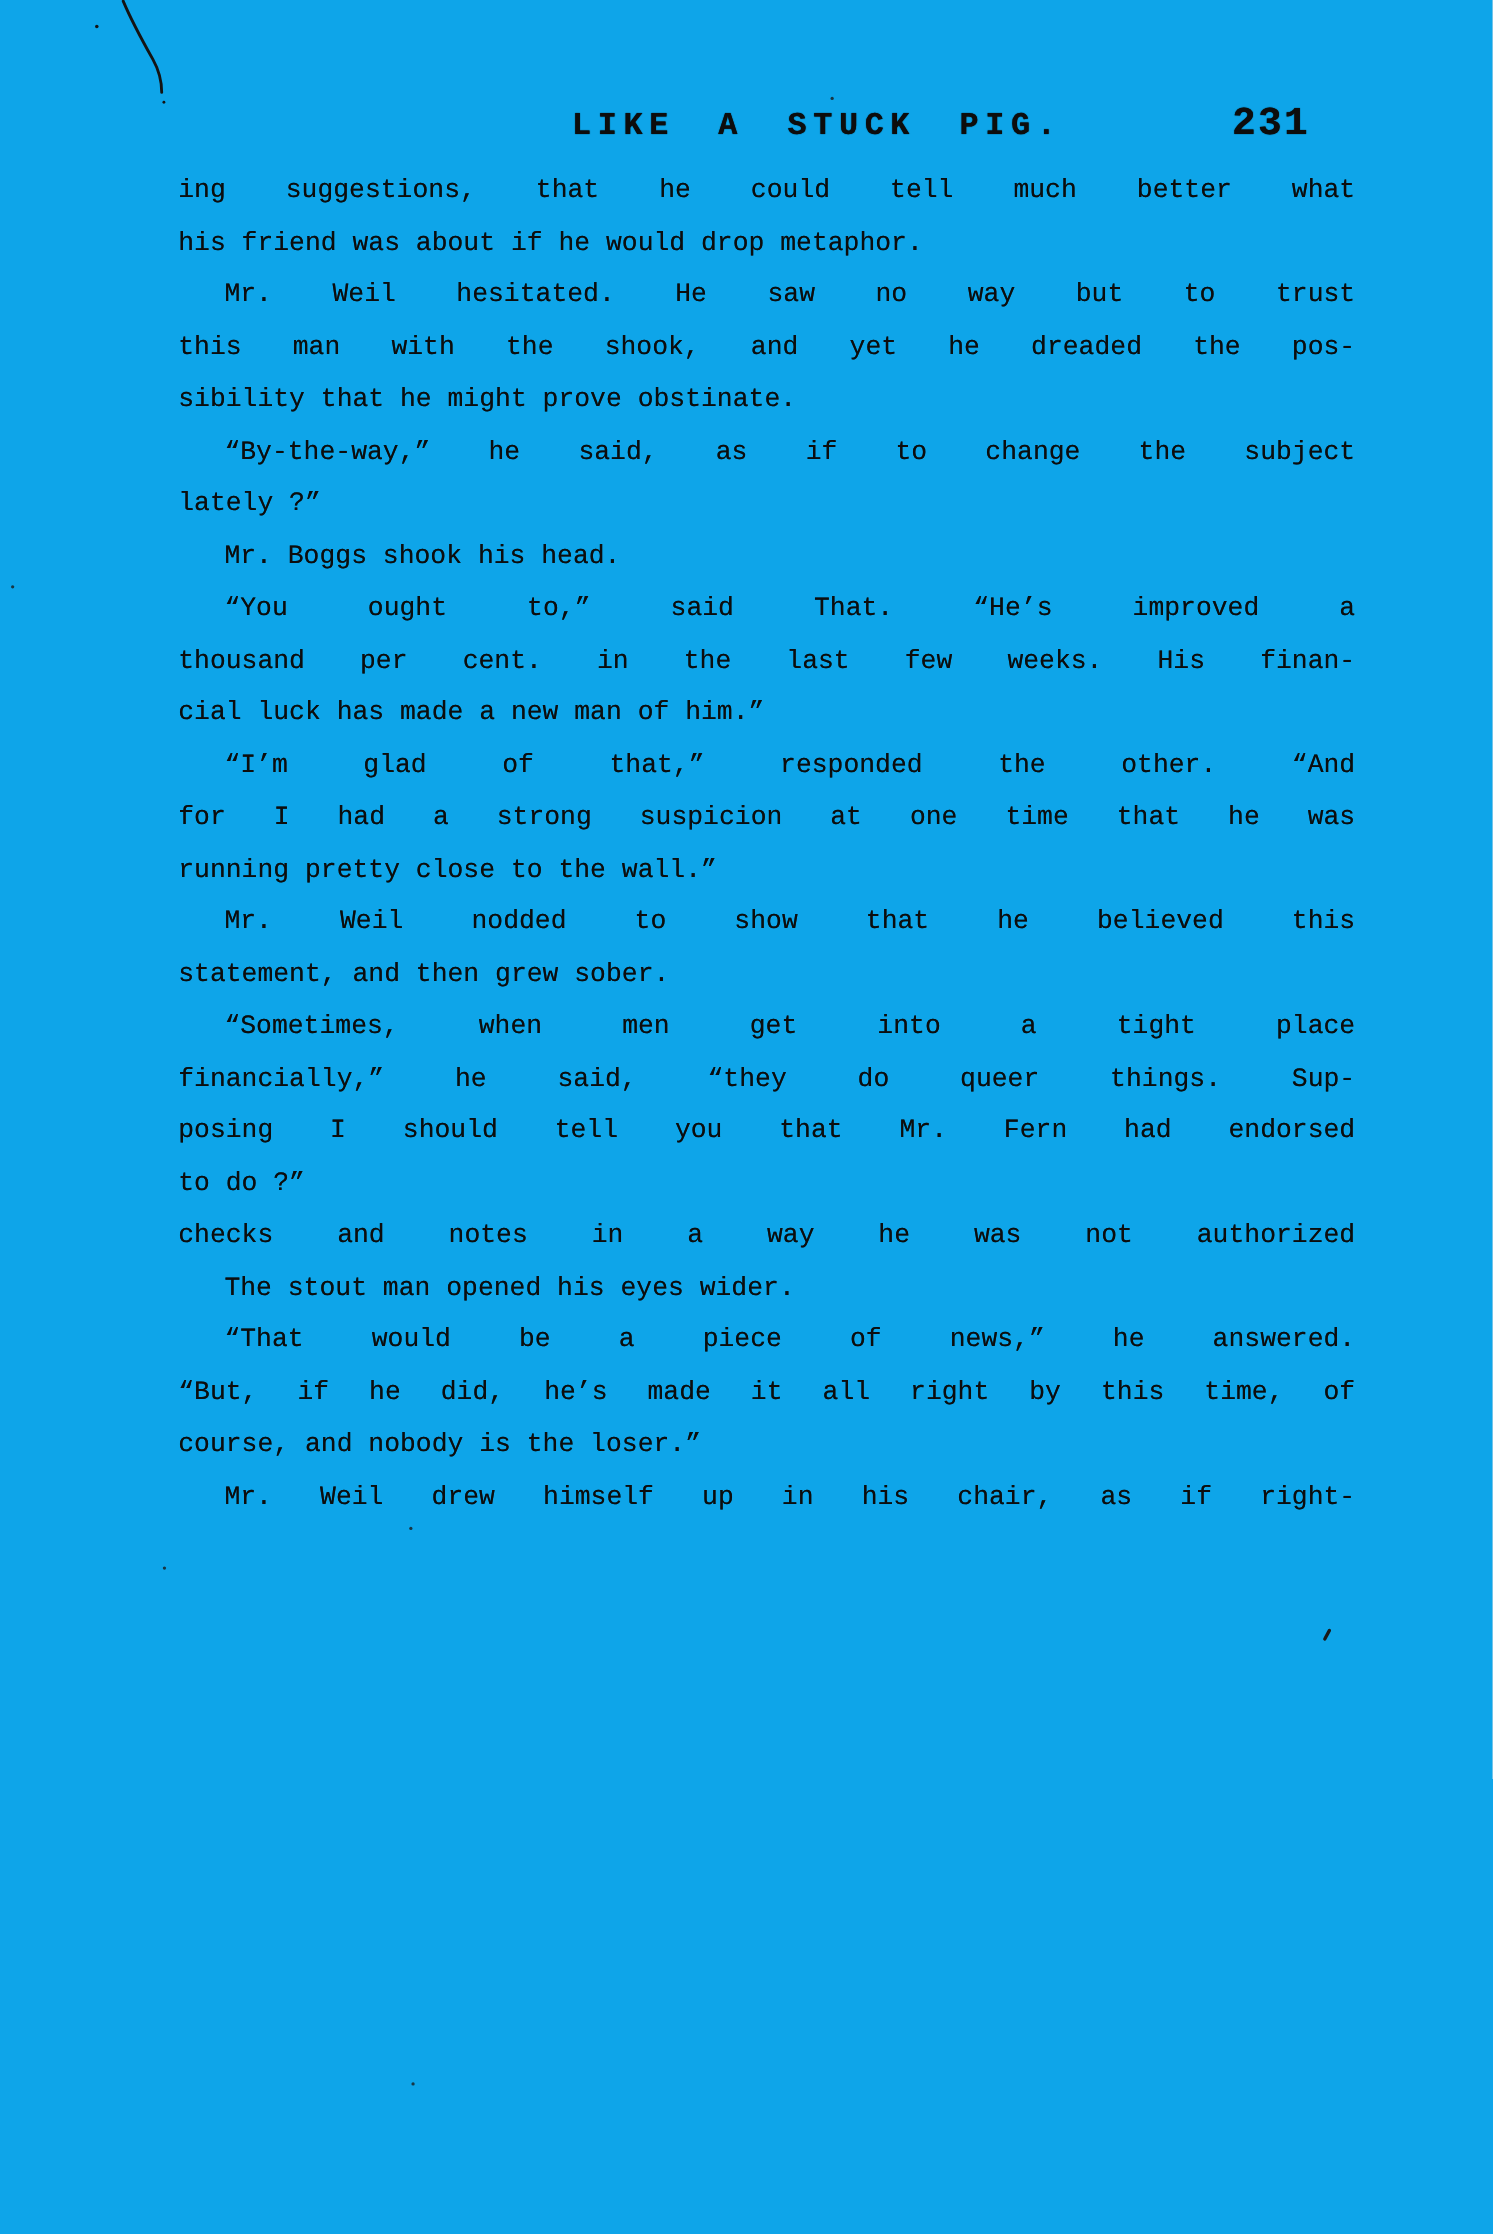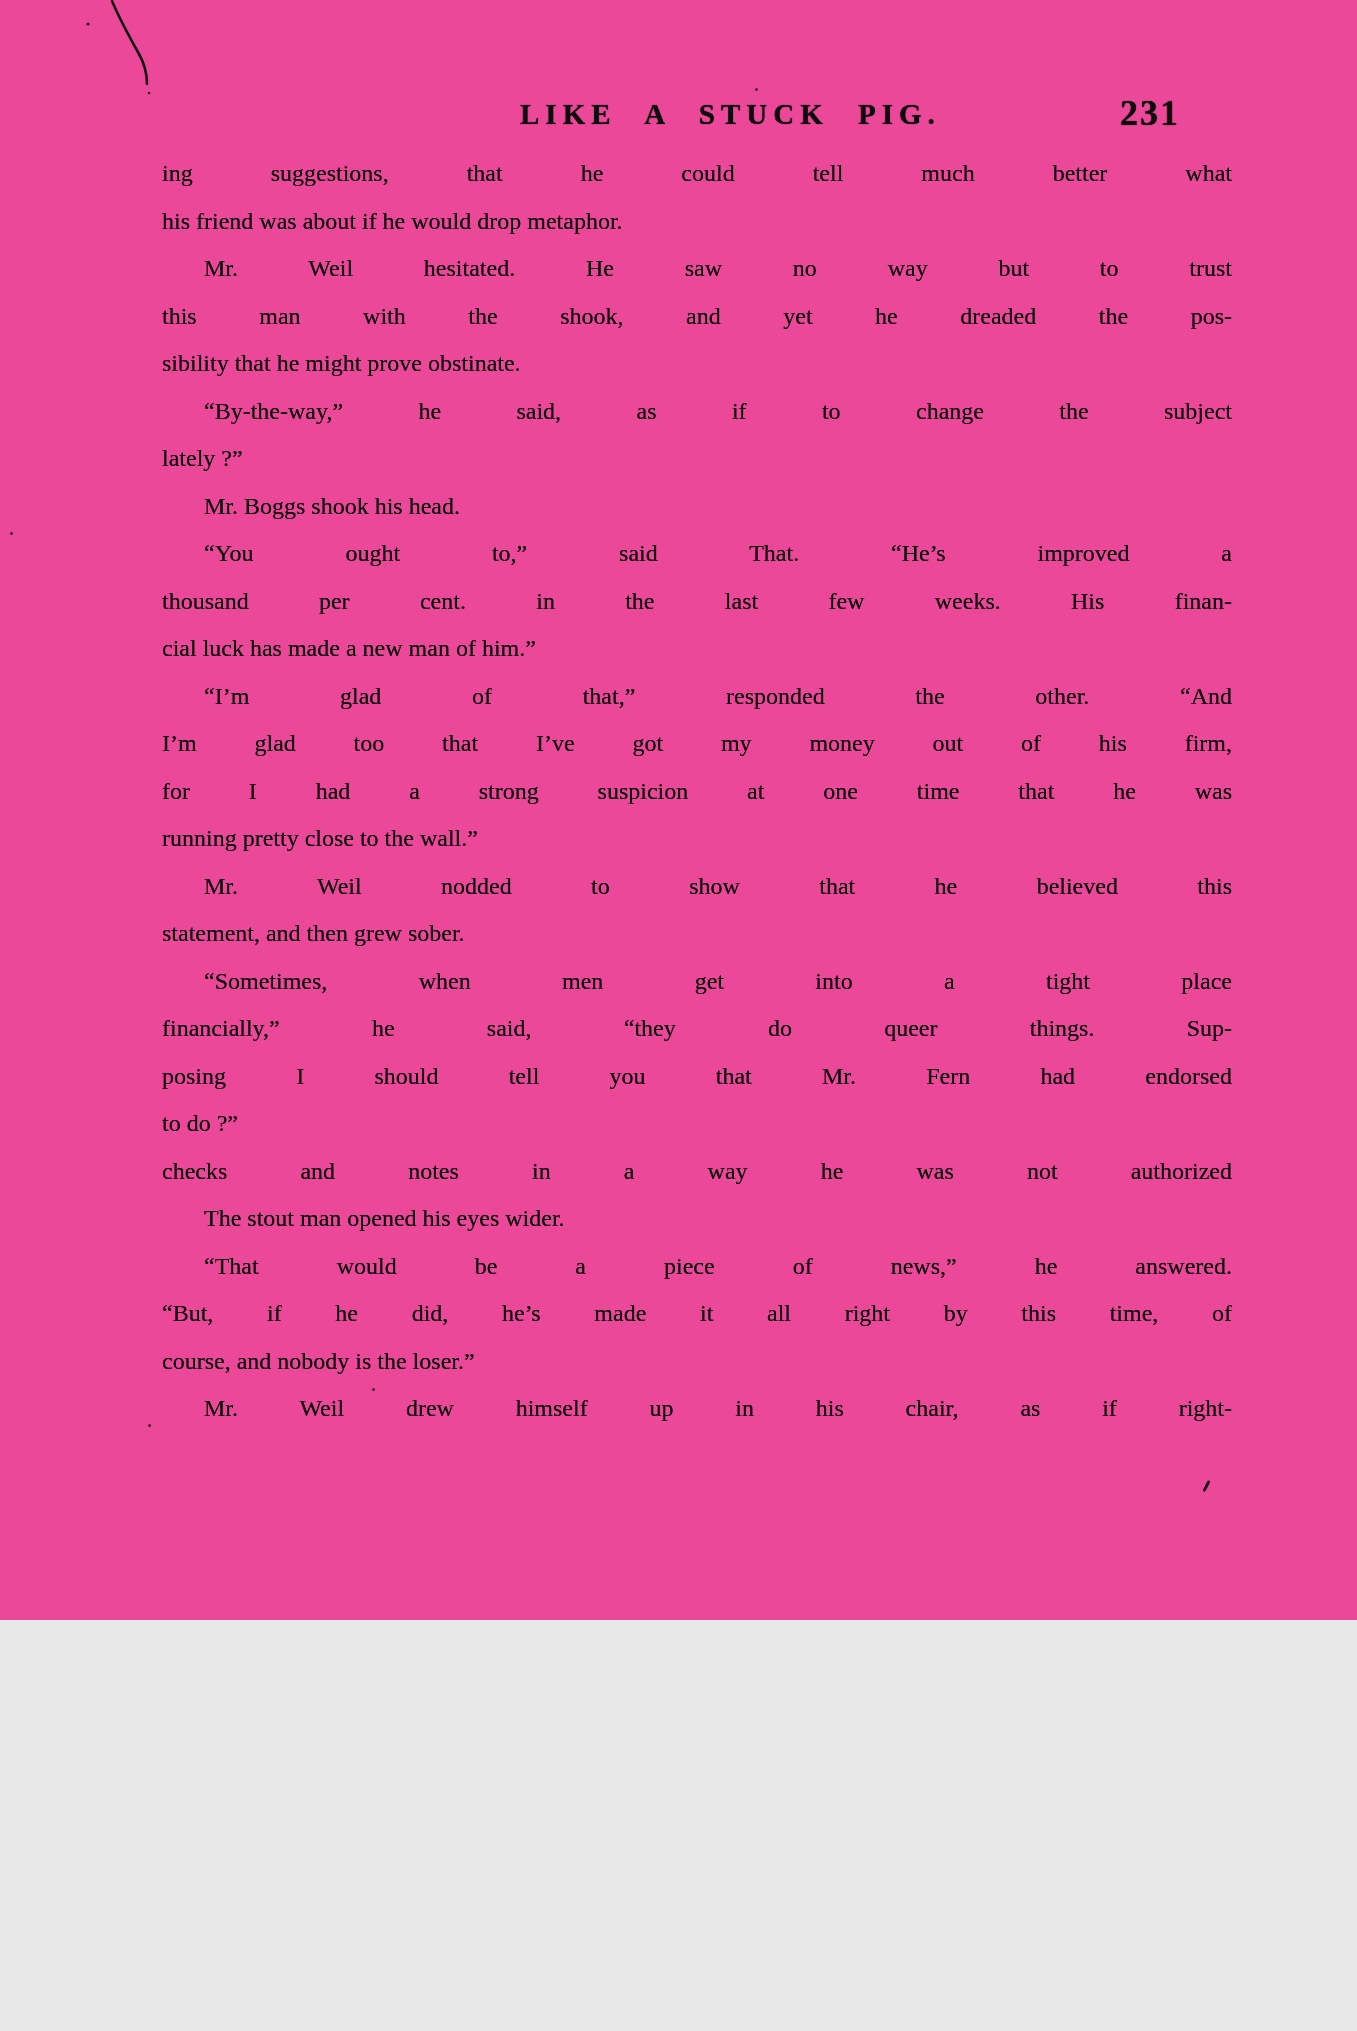--- a/index.html
+++ b/index.html
@@ -3,24 +3,24 @@
 <meta charset="utf-8">
 <style>
   html, body {
     margin: 0;
     padding: 0;
     background: #e8e8e8;
   }
   .page {
     position: relative;
     width: 1357px;
-    height: 1620px;
-    background: #ec4899;
+    height: 2031px;
+    background: #0ea5e9;
     overflow: hidden;
-    font-family: Liberation Serif, serif;
+    font-family: Liberation Mono, monospace;
     color: #0d0d0d;
   }
   
   .header {
     position: absolute;
     top: 92px;
     left: 0;
     width: 100%;
     height: 46px;
   }
@@ -136,21 +136,20 @@
     </div>
 
     <div class="para">
       <div class="line jl indent">“You ought to,” said That.  “He’s improved a</div>
       <div class="line jl">thousand per cent. in the last few weeks.  His finan-</div>
       <div class="line last">cial luck has made a new man of him.”</div>
     </div>
 
     <div class="para">
       <div class="line jl indent">“I’m glad of that,” responded the other.  “And</div>
-      <div class="line jl">I’m glad too that I’ve got my money out of his firm,</div>
       <div class="line jl">for I had a strong suspicion at one time that he was</div>
       <div class="line last">running pretty close to the wall.”</div>
     </div>
 
     <div class="para">
       <div class="line jl indent">Mr. Weil nodded to show that he believed this</div>
       <div class="line last">statement, and then grew sober.</div>
     </div>
 
     <div class="para">

